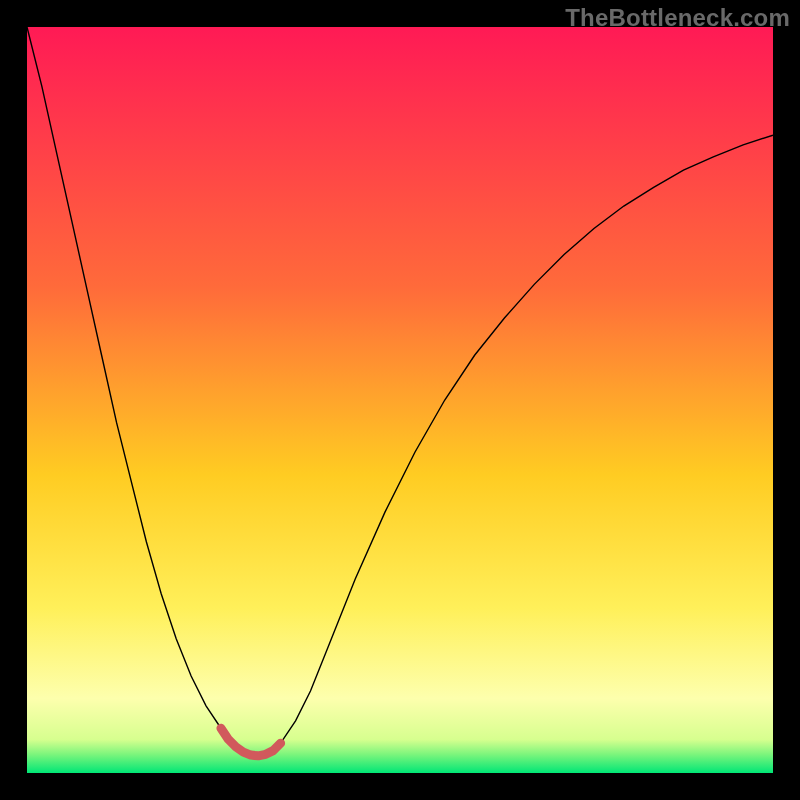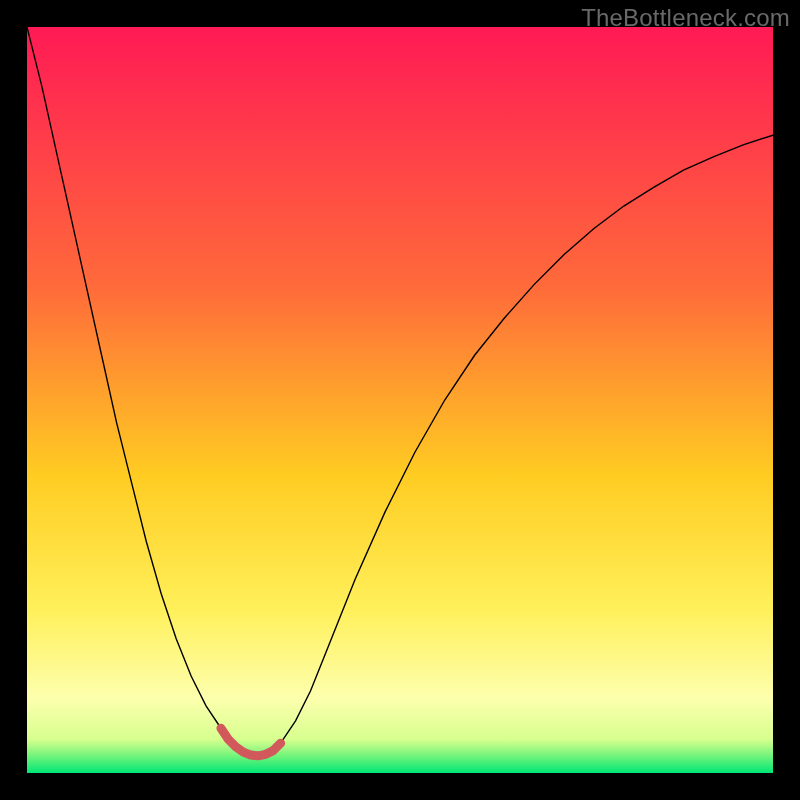--- a/index.html
+++ b/index.html
@@ -25,21 +25,21 @@
     top: 0;
     width: 746px;
     height: 746px;
   }
   .watermark {
     position: absolute;
     top: 4px;
     right: 10px;
     color: #696969;
     font-size: 24px;
-    font-weight: 400;
+    font-weight: 700;
     letter-spacing: 0.2px;
     z-index: 10;
     user-select: none;
   }
 </style>
 </head>
 <body>
 
 <div class="frame">
   <svg class="plot" viewBox="0 0 746 746">

